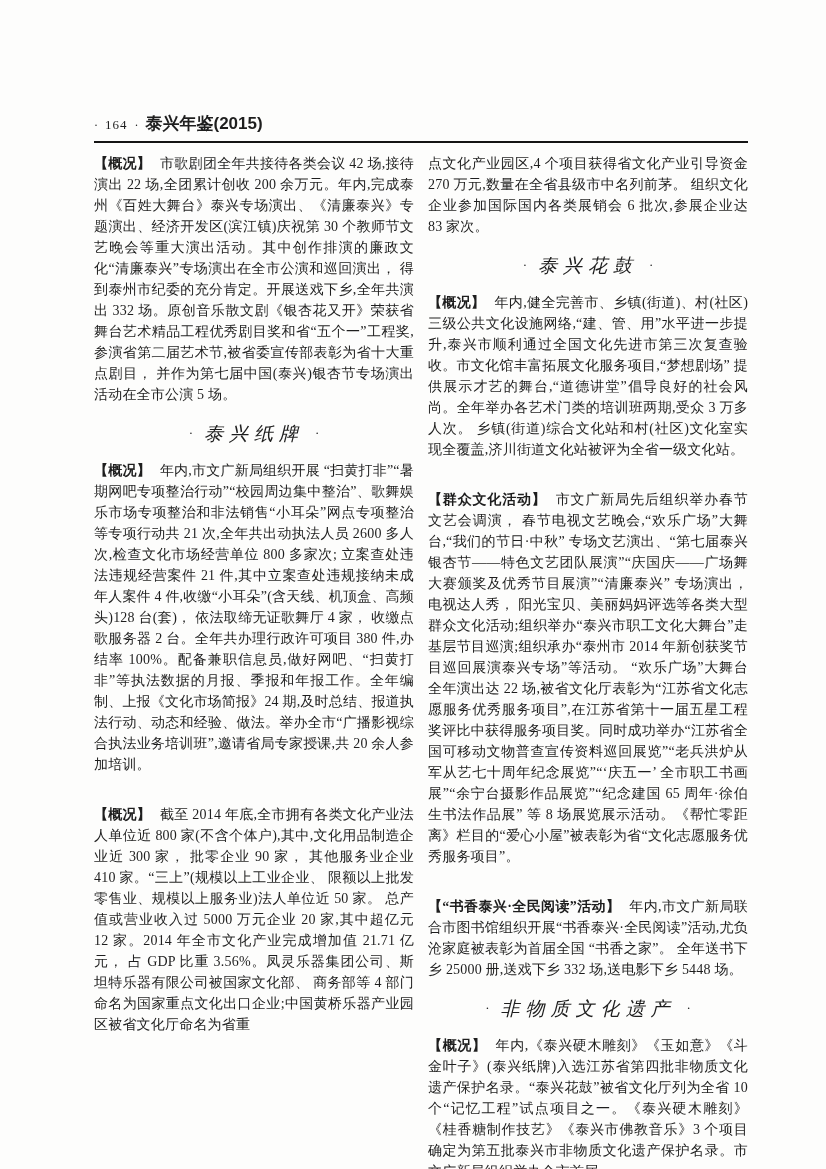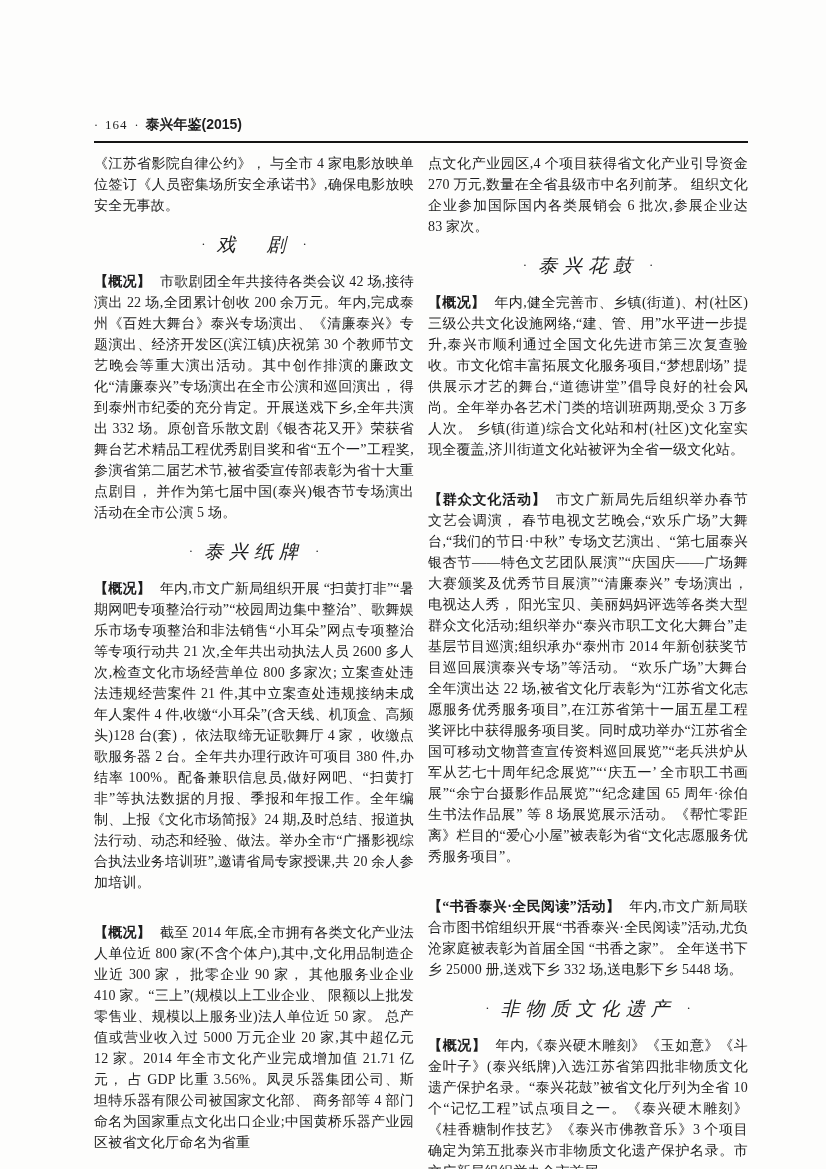--- a/index.html
+++ b/index.html
@@ -14,21 +14,21 @@
   }
   .header{
     position:absolute;left:94px;top:115px;width:654px;
     font-size:13px;line-height:18px;
     white-space:nowrap;
   }
   .header .hb{font-size:12px;margin-right:7px;}
   .header .pnum{letter-spacing:1px;margin-right:7px;}
   .header .btitle{
     font-family:"Liberation Sans","DejaVu Sans",sans-serif;
-    font-weight:bold;font-size:14px;
+    font-weight:bold;font-size:17px;
   }
   .rule{
     position:absolute;left:94px;top:141px;width:654px;height:2px;
     background:#141414;
   }
   .columns{
     position:absolute;left:94px;top:153px;width:654px;
     display:flex;gap:14px;align-items:flex-start;
   }
   .col{width:320px;}
@@ -67,22 +67,20 @@
 <div class="page">
 
   <div class="header">
     <span class="hb">·</span><span class="pnum">164</span><span class="hb">·</span><span class="btitle">泰兴年鉴(2015)</span>
   </div>
 
   <div class="rule"></div>
 
   <div class="columns">
     <div class="col">
-        <p class="para">《江苏省影院自律公约》， 与全市 4 家电影放映单位签订《人员密集场所安全承诺书》,确保电影放映安全无事故。</p>
-        <div class="sec-heading"><span class="hdot">·</span><span class="htext">戏　剧</span><span class="hdot">·</span></div>
         <p class="para"><span class="plabel">【概况】</span>市歌剧团全年共接待各类会议 42 场,接待演出 22 场,全团累计创收 200 余万元。年内,完成泰州《百姓大舞台》泰兴专场演出、《清廉泰兴》专题演出、经济开发区(滨江镇)庆祝第 30 个教师节文艺晚会等重大演出活动。其中创作排演的廉政文化“清廉泰兴”专场演出在全市公演和巡回演出， 得到泰州市纪委的充分肯定。开展送戏下乡,全年共演出 332 场。原创音乐散文剧《银杏花又开》荣获省舞台艺术精品工程优秀剧目奖和省“五个一”工程奖,参演省第二届艺术节,被省委宣传部表彰为省十大重点剧目， 并作为第七届中国(泰兴)银杏节专场演出活动在全市公演 5 场。</p>
         <div class="sec-heading"><span class="hdot">·</span><span class="htext">泰兴纸牌</span><span class="hdot">·</span></div>
         <p class="para"><span class="plabel">【概况】</span>年内,市文广新局组织开展 “扫黄打非”“暑期网吧专项整治行动”“校园周边集中整治”、歌舞娱乐市场专项整治和非法销售“小耳朵”网点专项整治等专项行动共 21 次,全年共出动执法人员 2600 多人次,检查文化市场经营单位 800 多家次; 立案查处违法违规经营案件 21 件,其中立案查处违规接纳未成年人案件 4 件,收缴“小耳朵”(含天线、机顶盒、高频头)128 台(套)， 依法取缔无证歌舞厅 4 家， 收缴点歌服务器 2 台。全年共办理行政许可项目 380 件,办结率 100%。配备兼职信息员,做好网吧、“扫黄打非”等执法数据的月报、季报和年报工作。全年编制、上报《文化市场简报》24 期,及时总结、报道执法行动、动态和经验、做法。举办全市“广播影视综合执法业务培训班”,邀请省局专家授课,共 20 余人参加培训。</p>
         <p class="para"><span class="plabel">【概况】</span>截至 2014 年底,全市拥有各类文化产业法人单位近 800 家(不含个体户),其中,文化用品制造企业近 300 家， 批零企业 90 家， 其他服务业企业 410 家。“三上”(规模以上工业企业、 限额以上批发零售业、规模以上服务业)法人单位近 50 家。 总产值或营业收入过 5000 万元企业 20 家,其中超亿元 12 家。2014 年全市文化产业完成增加值 21.71 亿元， 占 GDP 比重 3.56%。凤灵乐器集团公司、斯坦特乐器有限公司被国家文化部、 商务部等 4 部门命名为国家重点文化出口企业;中国黄桥乐器产业园区被省文化厅命名为省重</p>
       </div>
     <div class="col">
         <p class="para">点文化产业园区,4 个项目获得省文化产业引导资金 270 万元,数量在全省县级市中名列前茅。 组织文化企业参加国际国内各类展销会 6 批次,参展企业达 83 家次。</p>
         <div class="sec-heading"><span class="hdot">·</span><span class="htext">泰兴花鼓</span><span class="hdot">·</span></div>
         <p class="para"><span class="plabel">【概况】</span>年内,健全完善市、乡镇(街道)、村(社区)三级公共文化设施网络,“建、管、用”水平进一步提升,泰兴市顺利通过全国文化先进市第三次复查验收。市文化馆丰富拓展文化服务项目,“梦想剧场” 提供展示才艺的舞台,“道德讲堂”倡导良好的社会风尚。全年举办各艺术门类的培训班两期,受众 3 万多人次。 乡镇(街道)综合文化站和村(社区)文化室实现全覆盖,济川街道文化站被评为全省一级文化站。</p>
         <p class="para"><span class="plabel">【群众文化活动】</span>市文广新局先后组织举办春节文艺会调演， 春节电视文艺晚会,“欢乐广场”大舞台,“我们的节日·中秋” 专场文艺演出、“第七届泰兴银杏节——特色文艺团队展演”“庆国庆——广场舞大赛颁奖及优秀节目展演”“清廉泰兴” 专场演出， 电视达人秀， 阳光宝贝、美丽妈妈评选等各类大型群众文化活动;组织举办“泰兴市职工文化大舞台”走基层节目巡演;组织承办“泰州市 2014 年新创获奖节目巡回展演泰兴专场”等活动。 “欢乐广场”大舞台全年演出达 22 场,被省文化厅表彰为“江苏省文化志愿服务优秀服务项目”,在江苏省第十一届五星工程奖评比中获得服务项目奖。同时成功举办“江苏省全国可移动文物普查宣传资料巡回展览”“老兵洪炉从军从艺七十周年纪念展览”“‘庆五一’ 全市职工书画展”“余宁台摄影作品展览”“纪念建国 65 周年·徐伯生书法作品展” 等 8 场展览展示活动。《帮忙零距离》栏目的“爱心小屋”被表彰为省“文化志愿服务优秀服务项目”。</p>

